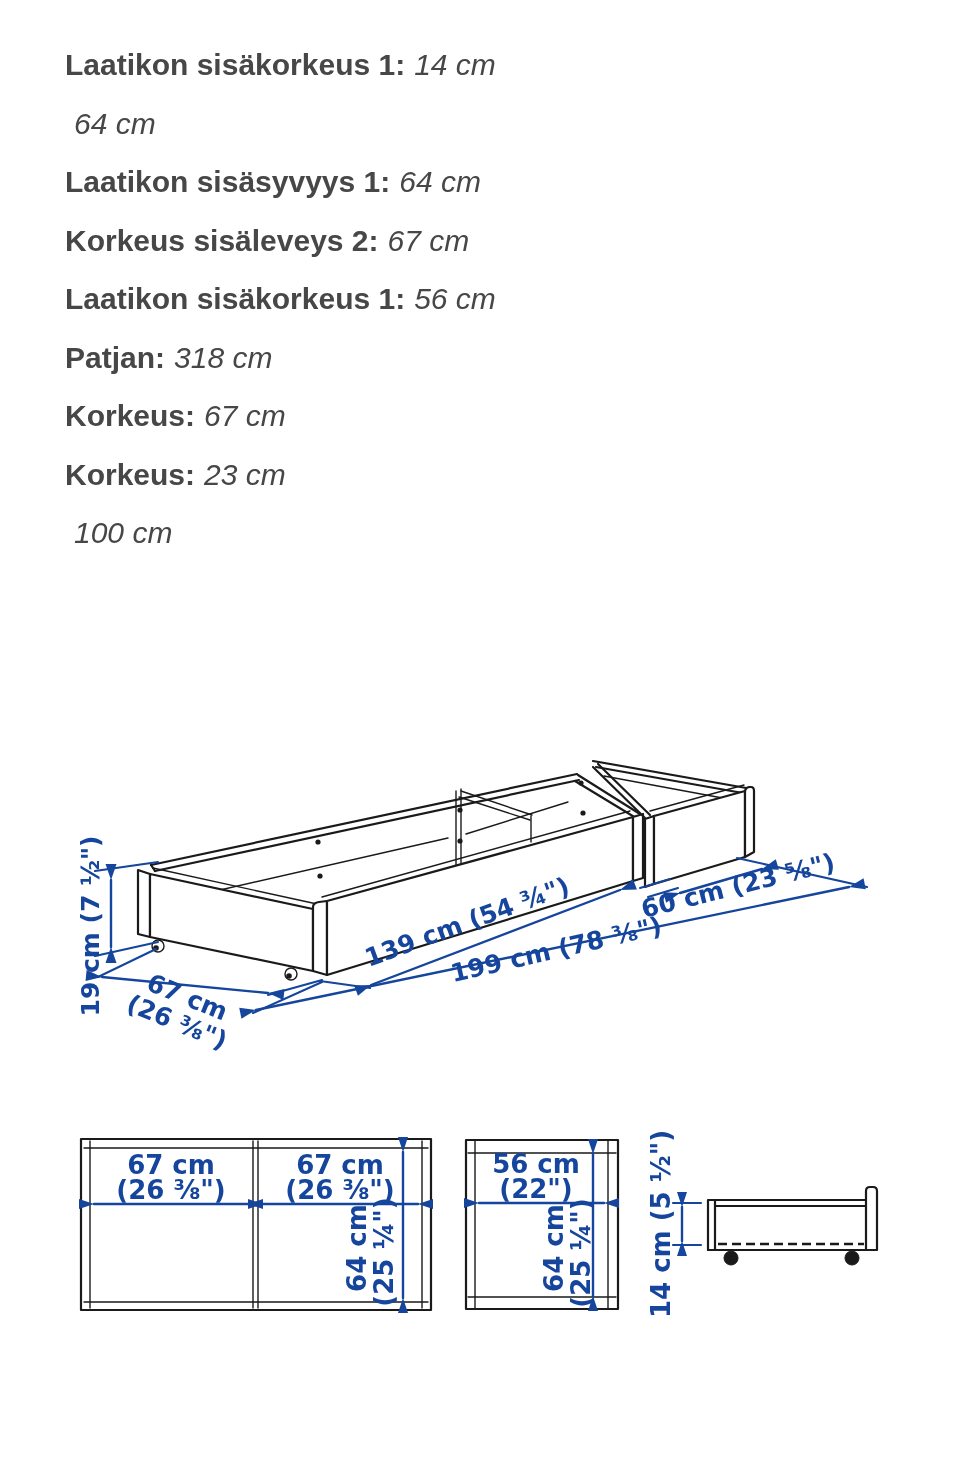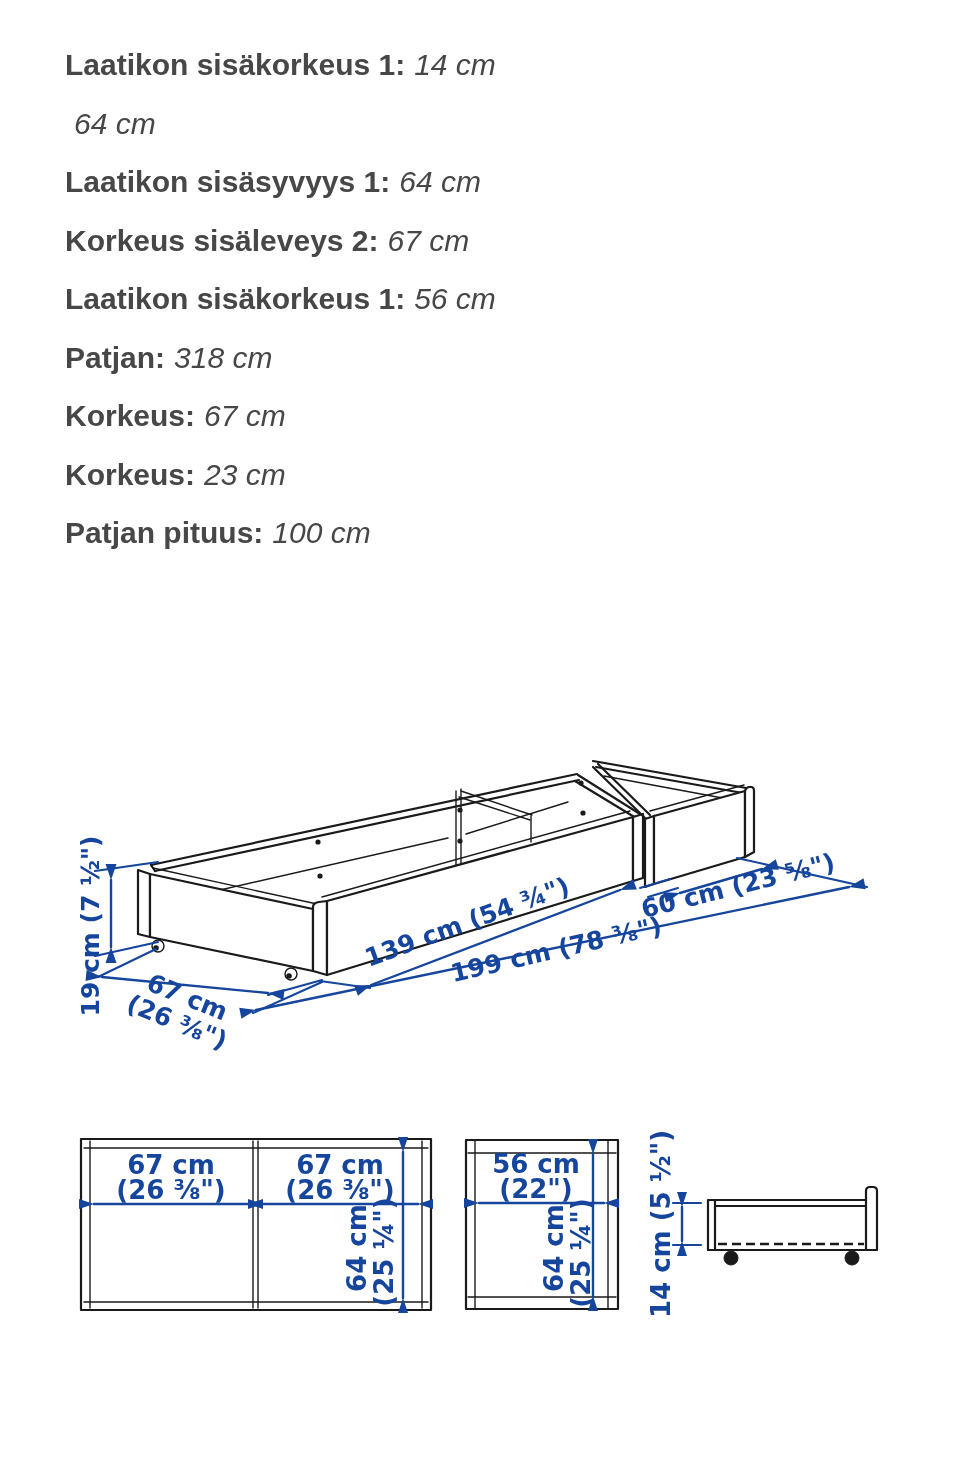--- a/index.html
+++ b/index.html
@@ -55,21 +55,20 @@
     </div>
   <div class="spec-row">
       <span class="lbl">Korkeus:</span>
       <span class="val">67 cm</span>
     </div>
   <div class="spec-row">
       <span class="lbl">Korkeus:</span>
       <span class="val">23 cm</span>
     </div>
   <div class="spec-row">
-      <span class="lbl">Patjan pituus:</span>
       <span class="val">100 cm</span>
     </div>
 </div>
 
 <svg id="iso-svg" width="960" height="330" viewBox="0 0 960 330">
   <defs>
     <marker id="ah1" markerUnits="userSpaceOnUse" markerWidth="20" markerHeight="16" refX="2" refY="7" orient="auto-start-reverse">
       <path d="M2,7 L18,1.5 L18,12.5 Z" fill="#15459c"></path>
     </marker>
   </defs>

